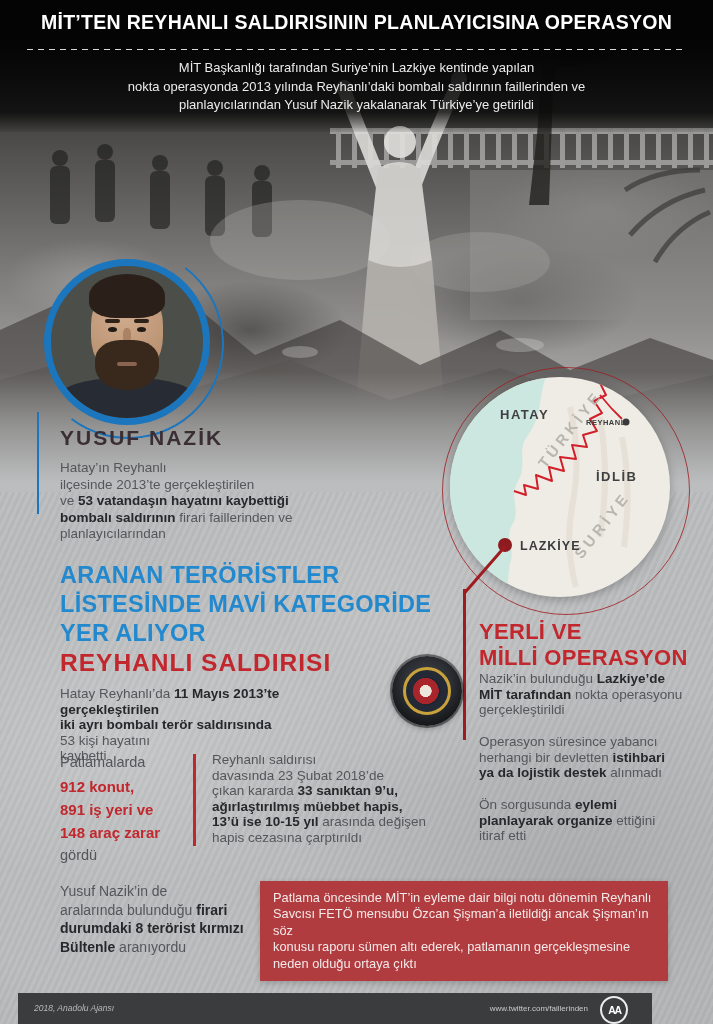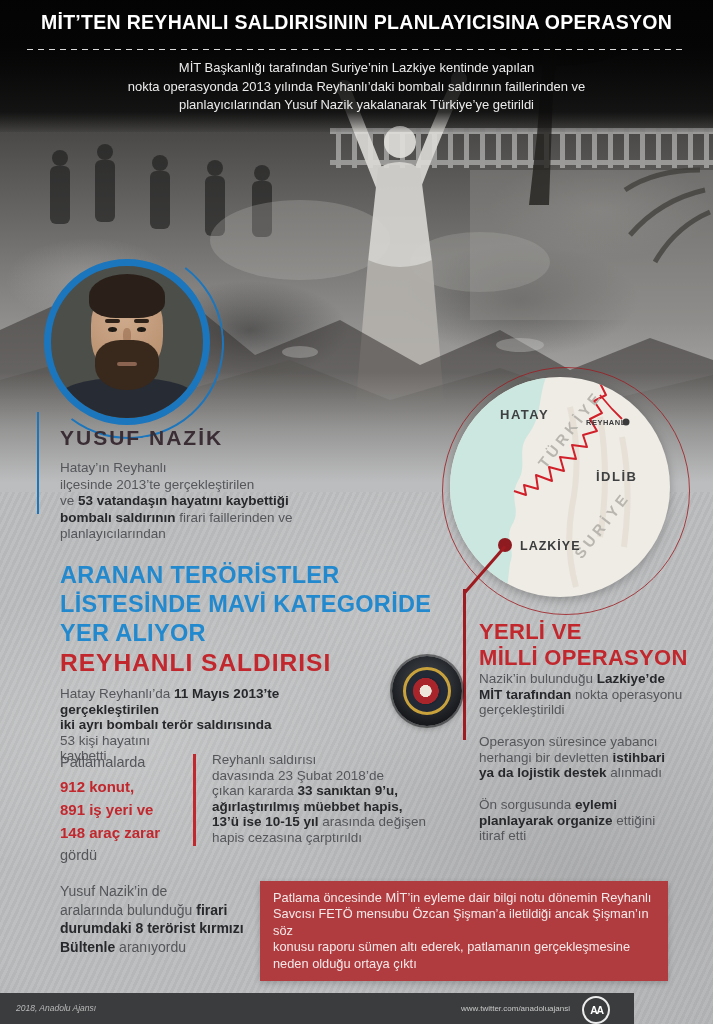--- a/index.html
+++ b/index.html
@@ -98,21 +98,21 @@
   .op-p1{left:479px;top:671px;}
   .op-p2{left:479px;top:734px;}
   .op-p3{left:479px;top:797px;}
   .wanted{left:60px;top:882px;width:220px;font-size:14px;line-height:18.5px;color:#54565a;white-space:pre-line;}
   .feto{left:260px;top:881px;width:382px;background:#b13c3f;padding:9px 13px;
     font-size:12.8px;line-height:16.4px;color:#f3e9e9;white-space:pre-line;
     box-shadow:0 2px 6px rgba(0,0,0,.2);}
   
   .vignette{left:0;top:0;width:713px;height:1024px;pointer-events:none;
     background:radial-gradient(140% 95% at 50% 45%, transparent 62%, rgba(35,35,37,.17) 100%);}
-  .footer{left:0;top:993px;width:634px;height:31px;background:#3b3c3e;}
+  .footer{left:18px;top:993px;width:634px;height:31px;background:#3b3c3e;}
   .f-left{position:absolute;left:16px;top:10px;font-size:8.5px;font-style:italic;color:#b9b9b9;}
   .f-right{position:absolute;right:64px;top:11px;font-size:8px;color:#c9c9c9;}
   .f-logo{position:absolute;right:24px;top:3px;width:24px;height:24px;border:2px solid #ececec;
     border-radius:50%;display:flex;align-items:center;justify-content:center;}
   .f-logo span{font-size:11px;font-weight:800;color:#fff;letter-spacing:-1.5px;transform:scaleX(.95);}
 </style>
 </head>
 <body>
 
 <div class="page">
@@ -294,19 +294,19 @@
 Bültenle</span><span> aranıyordu</span></div>
   <div class="abs feto">Patlama öncesinde MİT’in eyleme dair bilgi notu dönemin Reyhanlı
 Savcısı FETÖ mensubu Özcan Şişman’a iletildiği ancak Şişman’ın söz
 konusu raporu sümen altı ederek, patlamanın gerçekleşmesine
 neden olduğu ortaya çıktı</div>
 
   <div class="abs vignette"></div>
 
   <div class="abs footer">
     <div class="f-left">2018, Anadolu Ajansı</div>
-    <div class="f-right">www.twitter.com/anadoluajansi</div>
+    <div class="f-right">www.twitter.com/faillerinden</div>
     <div class="f-logo">
       <span>AA</span>
     </div>
   </div>
 
 </div>
 
 </body></html>

